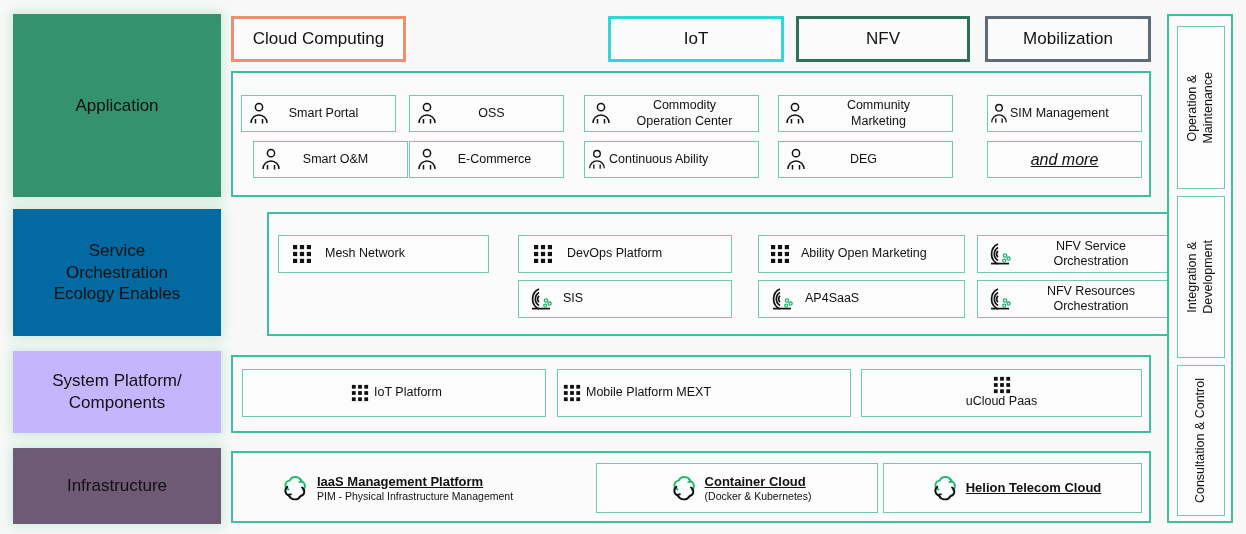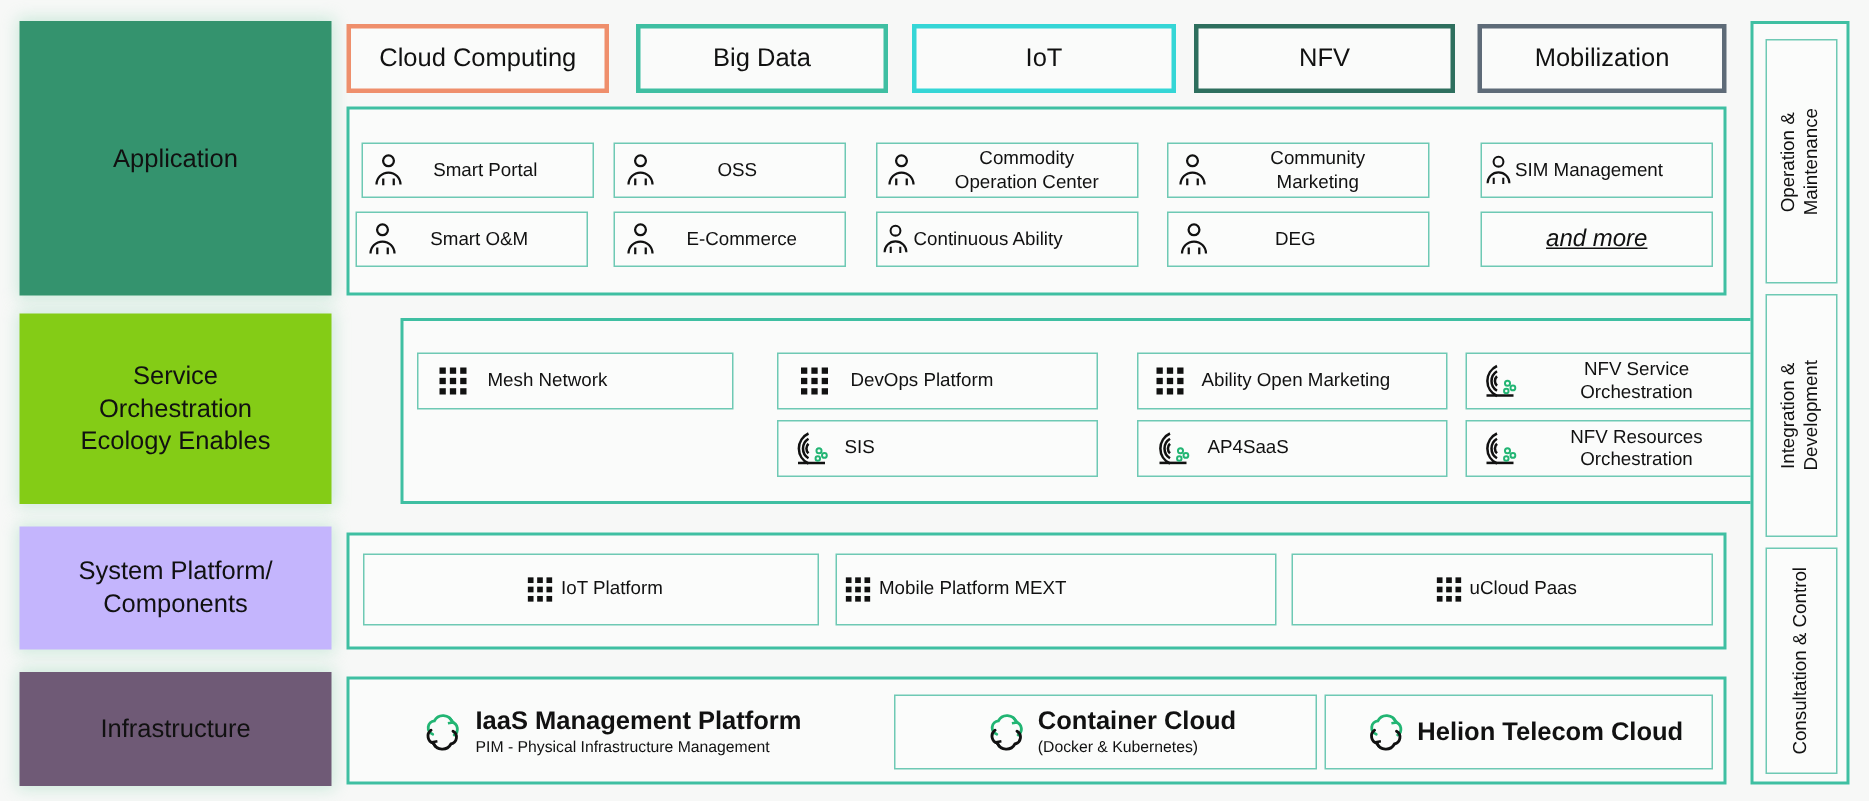--- a/index.html
+++ b/index.html
@@ -49,21 +49,21 @@
     background:#fbfcfb;
     border:1px solid #6ec9b4;
     display:flex;align-items:center;
     font-size:12.5px;
     color:#111;
   }
   .item.noborder{border:none;background:transparent;}
   .item .ico{flex:0 0 auto;display:flex;align-items:center;justify-content:center;}
   .item .lbl{flex:1 1 auto;text-align:center;line-height:1.22;}
   .item .lbl.left{text-align:left;}
-  .item .lbl b{font-weight:bold;font-size:17px;display:block;}
+  .item .lbl b{font-weight:bold;font-size:13px;display:block;text-decoration:underline;}
   .item .lbl small{font-weight:normal;font-size:10.5px;display:block;}
   .item .lbl.more{
     text-align:center;font-style:italic;text-decoration:underline;
     font-size:16px;
   }
 
   
   .rail{
     position:absolute;
     box-sizing:border-box;
@@ -91,38 +91,35 @@
   svg{display:block;}
 </style>
 </head>
 <body>
 
 <div id="stage">
 
   <div class="chip" style="left:231px;top:16px;width:175px;height:46px;border:3px solid #ef8f6c;">
     <span>Cloud Computing</span>
   </div>
-  <div class="chip" style="left:424px;top:16px;width:168px;height:46px;border:3px solid #3fbfa2;">
-    <span>Big Data</span>
-  </div>
   <div class="chip" style="left:608px;top:16px;width:176px;height:46px;border:3px solid #35d6d6;">
     <span>IoT</span>
   </div>
   <div class="chip" style="left:796px;top:16px;width:174px;height:46px;border:3px solid #2e6f5e;">
     <span>NFV</span>
   </div>
   <div class="chip" style="left:985px;top:16px;width:166px;height:46px;border:3px solid #5e6b78;">
     <span>Mobilization</span>
   </div>
 
   <div class="layer-label" style="left:13px;top:14px;width:208px;height:183px;background:#34936e;">
     <span>Application</span>
   </div>
 
-  <div class="layer-label" style="left:13px;top:209px;width:208px;height:127px;background:#84cc16;white-space:pre-line;">
+  <div class="layer-label" style="left:13px;top:209px;width:208px;height:127px;background:#0369a1;white-space:pre-line;">
     <span>Service
 Orchestration
 Ecology Enables</span>
   </div>
 
   <div class="layer-label" style="left:13px;top:351px;width:208px;height:82px;background:#c4b5fd;white-space:pre-line;">
     <span>System Platform/
 Components</span>
   </div>
 
@@ -187,21 +184,21 @@
         <svg width="20" height="24" viewBox="0 0 22 24">
           <circle cx="11" cy="5.2" r="3.6" fill="none" stroke="#111" stroke-width="1.5"></circle>
           <path d="M3 21 A8 8 0 0 1 19 21" fill="none" stroke="#111" stroke-width="1.5"></path>
           <line x1="7.5" y1="17" x2="7.5" y2="21.5" stroke="#111" stroke-width="1.5"></line>
           <line x1="14.5" y1="17" x2="14.5" y2="21.5" stroke="#111" stroke-width="1.5"></line>
         </svg>
       </span>
       <span class="lbl" style="white-space:pre-line;text-align:left;">SIM Management</span>
     </div>
 
-    <div class="item" style="left:4px;top:68px;width:155px;height:37px;">
+    <div class="item" style="left:20px;top:68px;width:155px;height:37px;">
       <span class="ico" style="width:34px;">
         <svg width="22" height="24" viewBox="0 0 22 24">
           <circle cx="11" cy="5.2" r="3.6" fill="none" stroke="#111" stroke-width="1.5"></circle>
           <path d="M3 21 A8 8 0 0 1 19 21" fill="none" stroke="#111" stroke-width="1.5"></path>
           <line x1="7.5" y1="17" x2="7.5" y2="21.5" stroke="#111" stroke-width="1.5"></line>
           <line x1="14.5" y1="17" x2="14.5" y2="21.5" stroke="#111" stroke-width="1.5"></line>
         </svg>
       </span>
       <span class="lbl" style="white-space:pre-line;padding-right:24px;">Smart O&amp;M</span>
     </div>
@@ -403,21 +400,21 @@
               <rect x="14.8" y="7.9" width="4.2" height="4.2"></rect>
             <rect x="1" y="14.8" width="4.2" height="4.2"></rect>
               <rect x="7.9" y="14.8" width="4.2" height="4.2"></rect>
               <rect x="14.8" y="14.8" width="4.2" height="4.2"></rect>
           </g>
         </svg>
       </span>
       <span class="lbl left" style="flex:0 0 auto;">Mobile Platform MEXT</span>
     </div>
 
-    <div class="item" style="left:628px;top:12px;width:281px;height:48px;justify-content:center;">
+    <div class="item" style="left:628px;top:12px;width:281px;height:48px;justify-content:center;flex-direction:column;">
       <span class="ico" style="width:28px;">
         <svg width="18" height="18" viewBox="0 0 20 20">
           <g fill="#111">
             <rect x="1" y="1" width="4.2" height="4.2"></rect>
               <rect x="7.9" y="1" width="4.2" height="4.2"></rect>
               <rect x="14.8" y="1" width="4.2" height="4.2"></rect>
             <rect x="1" y="7.9" width="4.2" height="4.2"></rect>
               <rect x="7.9" y="7.9" width="4.2" height="4.2"></rect>
               <rect x="14.8" y="7.9" width="4.2" height="4.2"></rect>
             <rect x="1" y="14.8" width="4.2" height="4.2"></rect>

